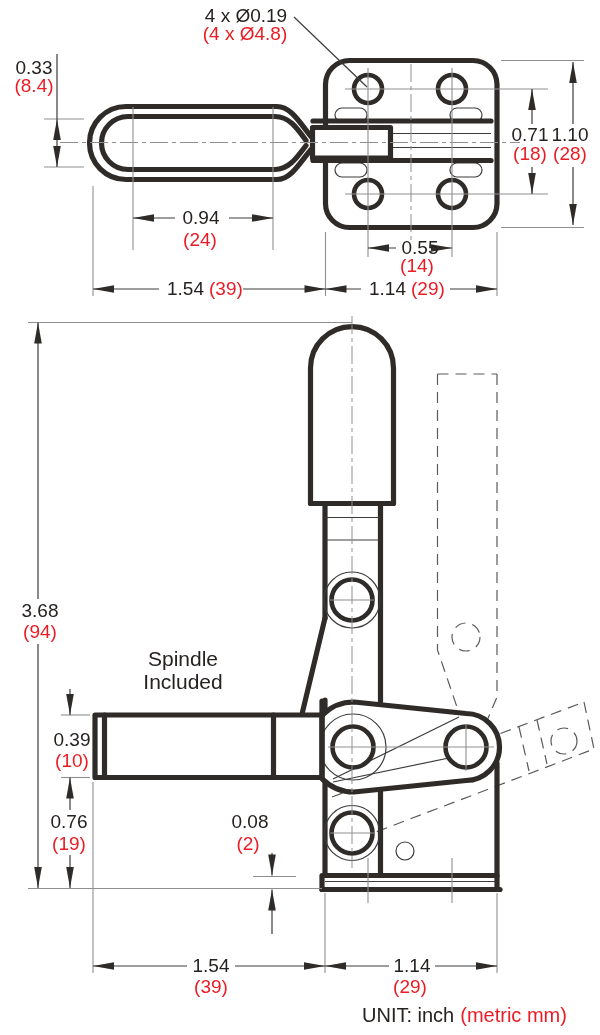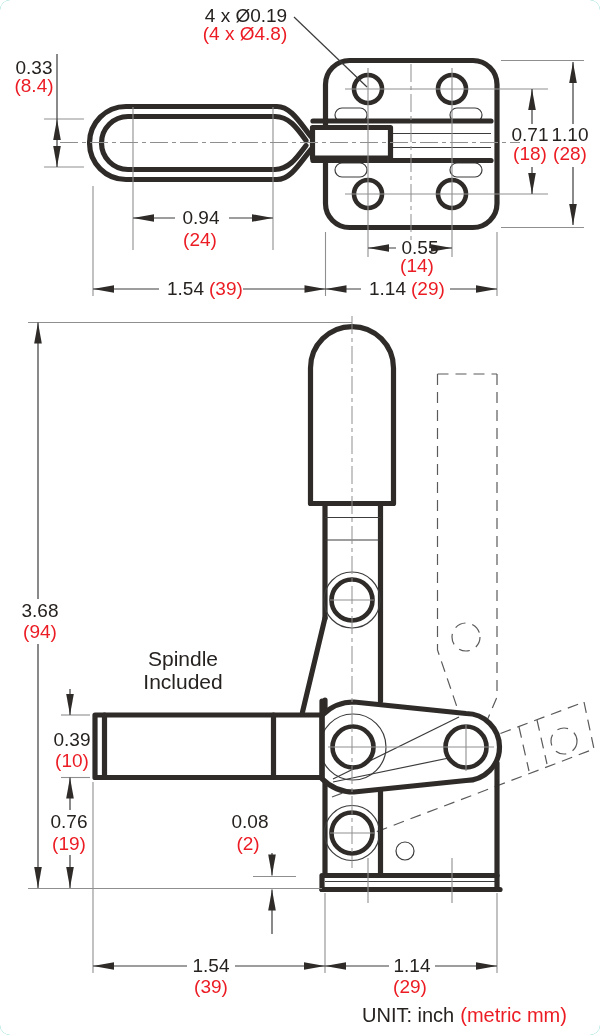--- a/index.html
+++ b/index.html
@@ -1,16 +1,16 @@
 <!DOCTYPE html>
 <html><head>
 <meta charset="utf-8">
 <style>
   html,body{margin:0;padding:0;background:#fff;}
-  .canvas{position:relative;width:600px;height:1035px;background:#14b8a6;overflow:hidden;border-radius:10px;}
+  .canvas{position:relative;width:600px;height:1035px;background:#14b8a6;overflow:hidden;}
   svg{display:block;}
   .d{font-family:"Liberation Sans",sans-serif;font-size:19px;fill:#262220;}
   .r{fill:#ec1c24;}
   .note{font-family:"Liberation Sans",sans-serif;font-size:21px;fill:#262220;}
   .unit{font-family:"Liberation Sans",sans-serif;font-size:20px;fill:#262220;}
   .mid{text-anchor:middle;}
   .end{text-anchor:end;}
   .bold{stroke:#2e2b29;stroke-width:5.2;fill:none;stroke-linecap:round;stroke-linejoin:round;}
   .boldf{stroke:#2e2b29;stroke-width:5.2;fill:#fff;stroke-linejoin:round;}
   .hole{stroke:#2e2b29;stroke-width:4.6;fill:#fff;}

